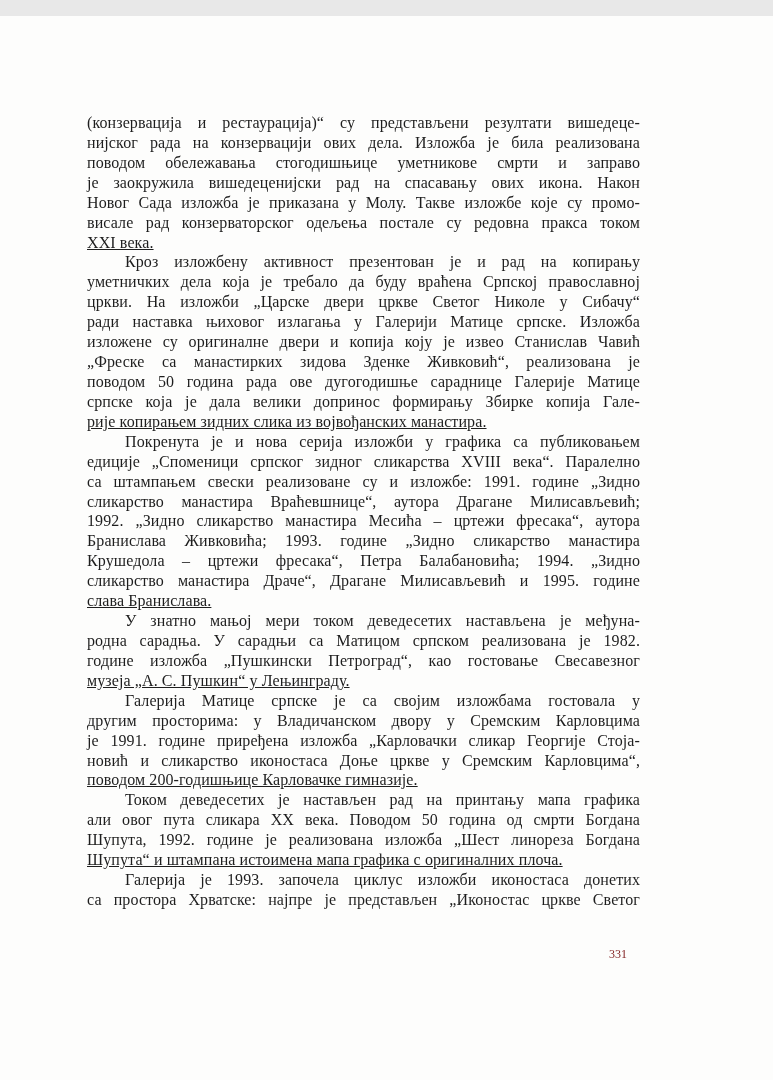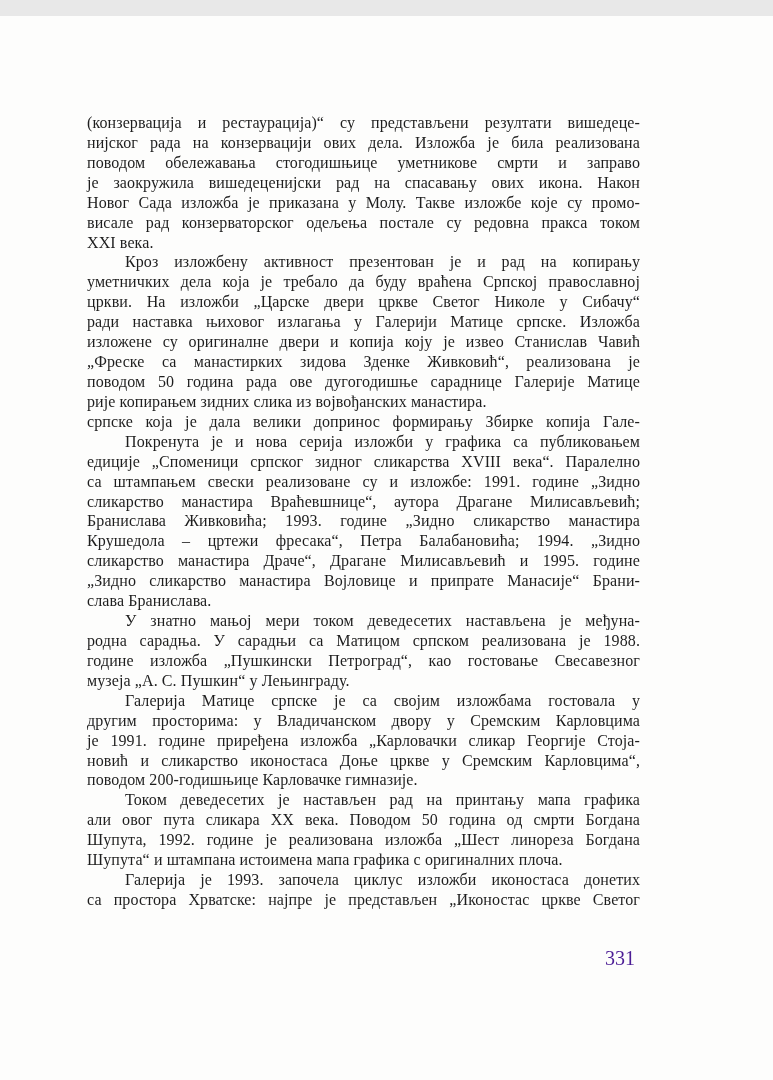--- a/index.html
+++ b/index.html
@@ -32,34 +32,35 @@
     display: block;
     font-size: 16px;
     line-height: 19.92px;
     text-align: justify;
     text-align-last: justify;
     white-space: normal;
     letter-spacing: 0.1px;
   }
   .line.para-end {
     text-align-last: left;
+    text-decoration: underline;
   }
   .para.indented .line:first-child {
     text-indent: 38px;
   }
   .page-number {
     position: absolute;
-    left: 95px;
+    left: 87px;
     top: 931px;
     width: 553px;
     text-align: right;
     padding-right: 13px;
     box-sizing: border-box;
-    font-size: 20px;
-    color: #4c1d95;
+    font-size: 12px;
+    color: #7f1d1d;
   }
 </style>
 </head>
 <body>
 
 <div class="page">
   <main class="text-block" id="text-block">
       <p class="para">
         <span class="line">(конзервација и рестаурација)“ су представљени резултати вишедеце-</span>
         <span class="line">нијског рада на конзервацији ових дела. Изложба је била реализована</span>
@@ -70,37 +71,37 @@
         <span class="line para-end">XXI века.</span>
       </p>
       <p class="para indented">
         <span class="line">Кроз изложбену активност презентован је и рад на копирању</span>
         <span class="line">уметничких дела која је требало да буду враћена Српској православној</span>
         <span class="line">цркви. На изложби „Царске двери цркве Светог Николе у Сибачу“</span>
         <span class="line">ради наставка њиховог излагања у Галерији Матице српске. Изложба</span>
         <span class="line">изложене су оригиналне двери и копија коју је извео Станислав Чавић</span>
         <span class="line">„Фреске са манастирких зидова Зденке Живковић“, реализована је</span>
         <span class="line">поводом 50 година рада ове дугогодишње сараднице Галерије Матице</span>
+        <span class="line">српске која је дала велики допринос формирању Збирке копија Гале-</span>
         <span class="line para-end">рије копирањем зидних слика из војвођанских манастира.</span>
-        <span class="line">српске која је дала велики допринос формирању Збирке копија Гале-</span>
       </p>
       <p class="para indented">
         <span class="line">Покренута је и нова серија изложби у графика са публиковањем</span>
         <span class="line">едиције „Споменици српског зидног сликарства XVIII века“. Паралелно</span>
         <span class="line">са штампањем свески реализоване су и изложбе: 1991. године „Зидно</span>
         <span class="line">сликарство манастира Враћевшнице“, аутора Драгане Милисављевић;</span>
+        <span class="line">1992. „Зидно сликарство манастира Месића – цртежи фресака“, аутора</span>
         <span class="line">Бранислава Живковића; 1993. године „Зидно сликарство манастира</span>
         <span class="line">Крушедола – цртежи фресака“, Петра Балабановића; 1994. „Зидно</span>
         <span class="line">сликарство манастира Драче“, Драгане Милисављевић и 1995. године</span>
-        <span class="line">„Зидно сликарство манастира Војловице и припрате Манасије“ Брани-</span>
         <span class="line para-end">слава Бранислава.</span>
       </p>
       <p class="para indented">
         <span class="line">У знатно мањој мери током деведесетих настављена је међуна-</span>
-        <span class="line">родна сарадња. У сарадњи са Матицом српском реализована је 1988.</span>
+        <span class="line">родна сарадња. У сарадњи са Матицом српском реализована је 1982.</span>
         <span class="line">године изложба „Пушкински Петроград“, као гостовање Свесавезног</span>
         <span class="line para-end">музеја „А. С. Пушкин“ у Лењинграду.</span>
       </p>
       <p class="para indented">
         <span class="line">Галерија Матице српске је са својим изложбама гостовала у</span>
         <span class="line">другим просторима: у Владичанском двору у Сремским Карловцима</span>
         <span class="line">је 1991. године приређена изложба „Карловачки сликар Георгије Стоја-</span>
         <span class="line">новић и сликарство иконостаса Доње цркве у Сремским Карловцима“,</span>
         <span class="line para-end">поводом 200-годишњице Карловачке гимназије.</span>
       </p>

